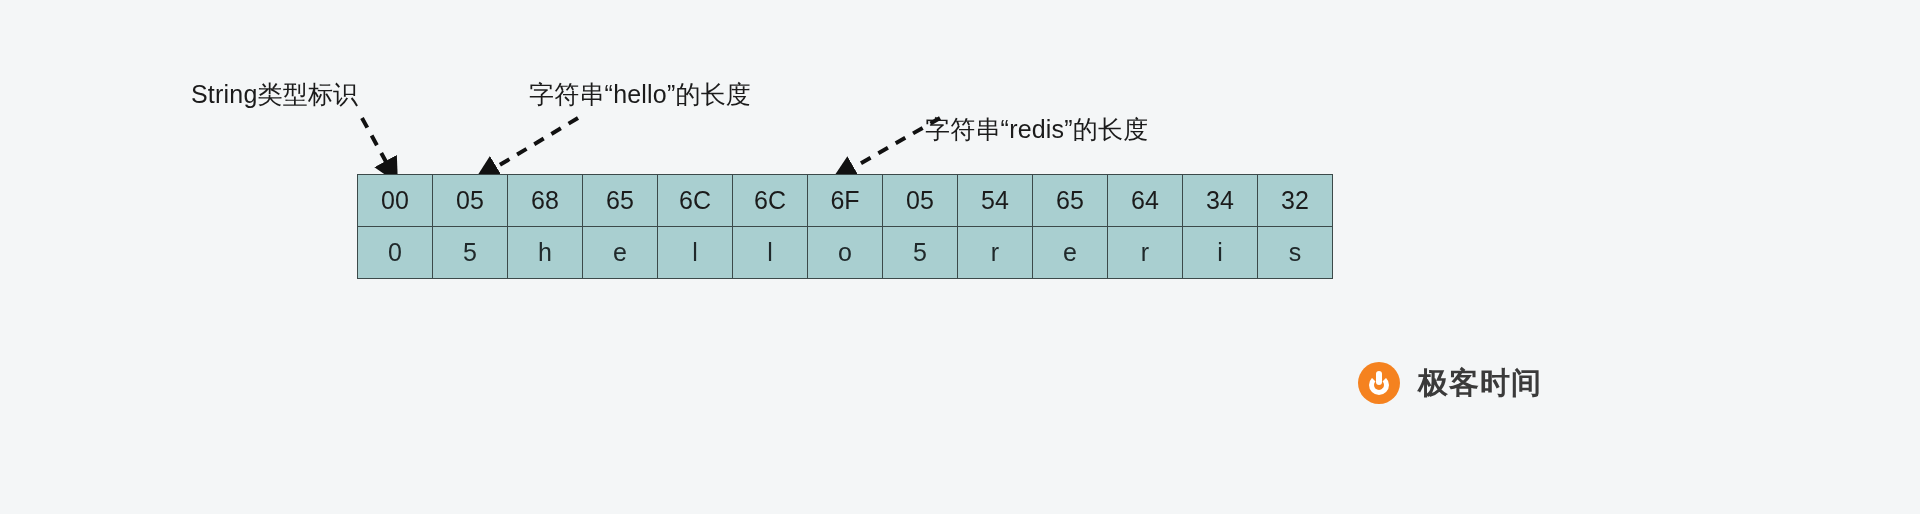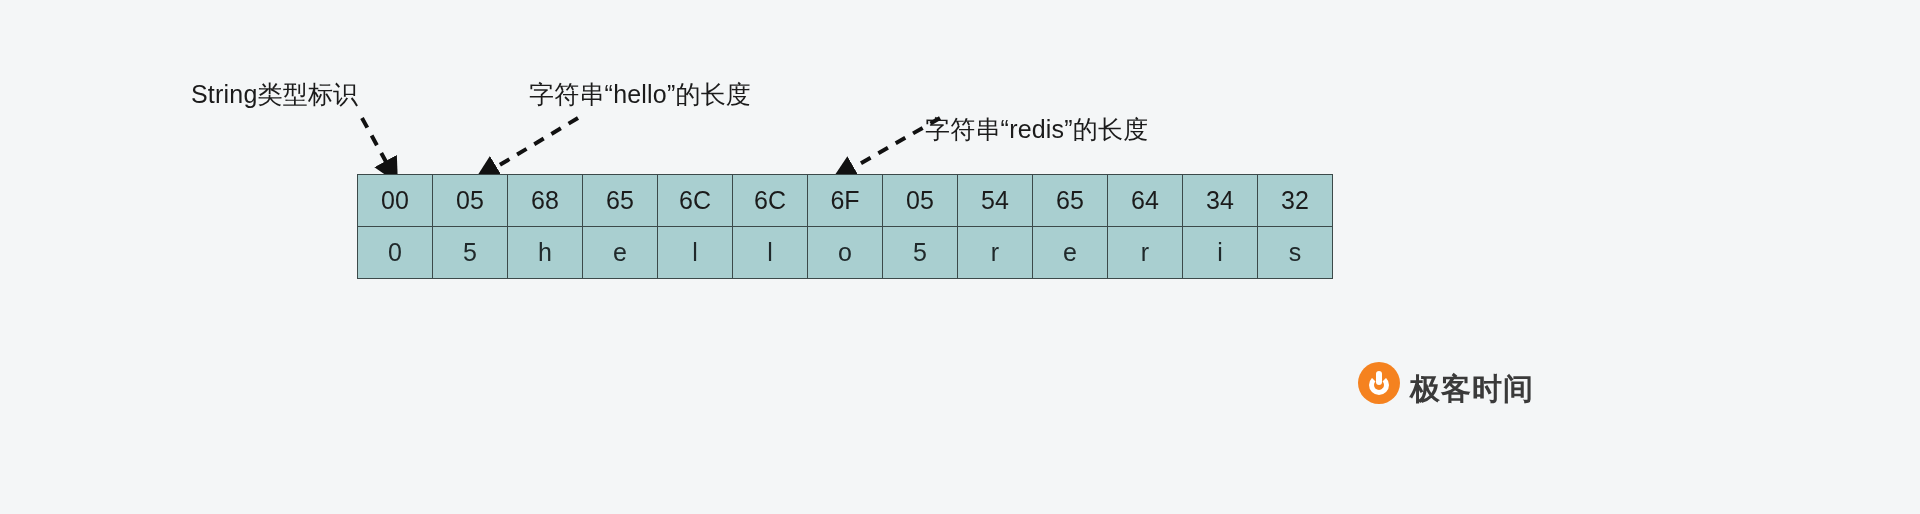--- a/index.html
+++ b/index.html
@@ -65,22 +65,22 @@
   #byte-table tr.ascii-row td {
     color: #20292b;
   }
 
   
   #brand {
     position: absolute;
     left: 1358px;
     top: 362px;
     display: flex;
-    align-items: flex-end;
-    gap: 10px;
+    align-items: center;
+    gap: 18px;
   }
   #brand-mark {
     width: 42px;
     height: 42px;
     border-radius: 50%;
     background: #f5821f;
     position: relative;
     flex: 0 0 auto;
   }
   #brand-mark::before {

